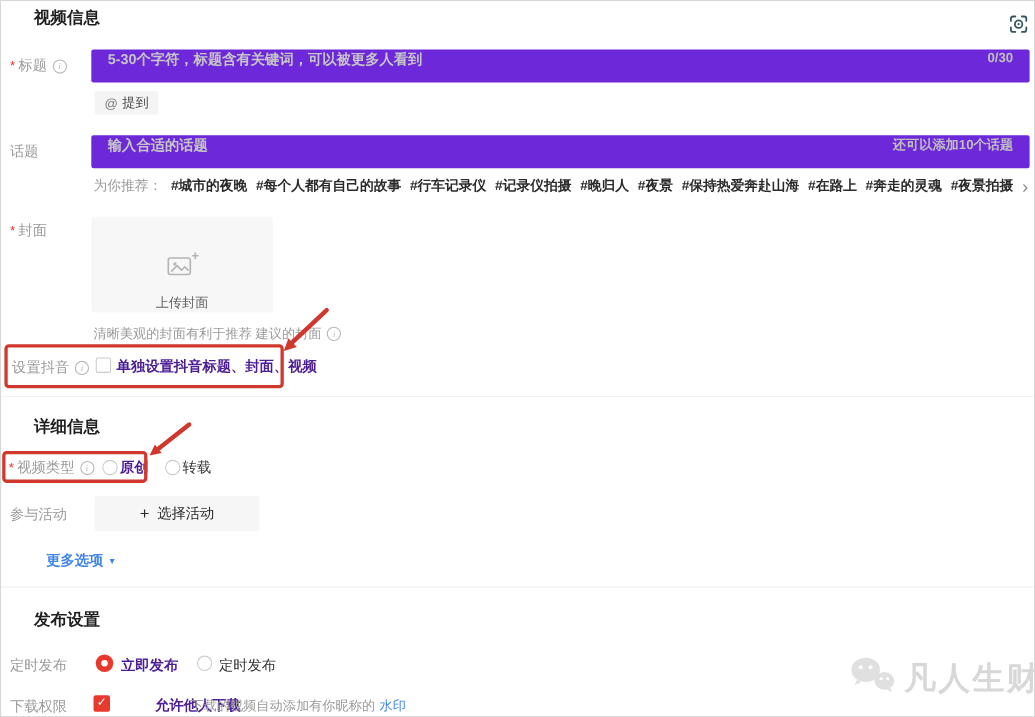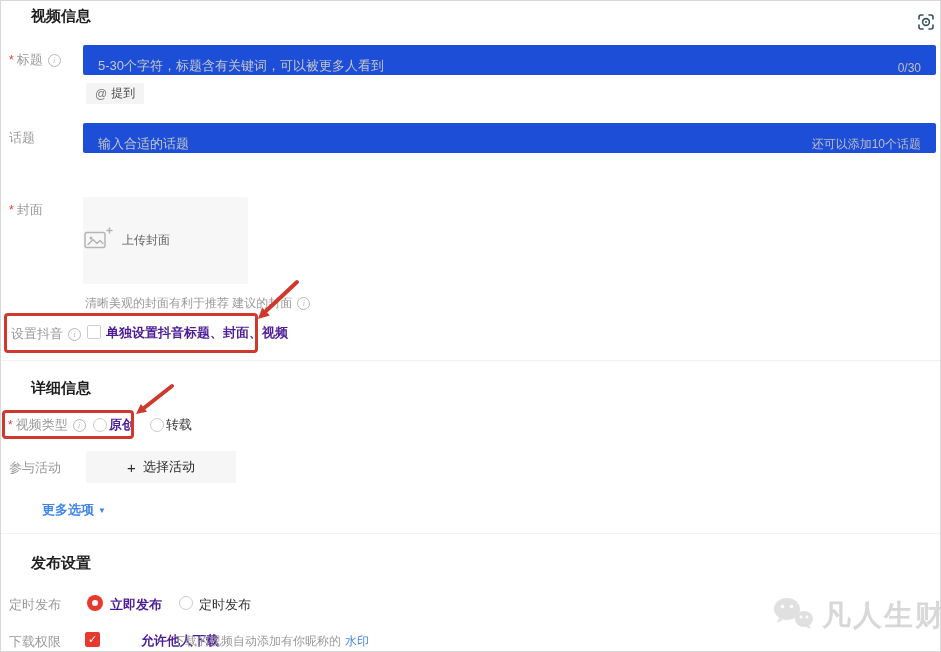--- a/index.html
+++ b/index.html
@@ -5,33 +5,33 @@
   * { margin:0; padding:0; box-sizing:border-box; }
   body { background:#fff; font-family:"Liberation Sans","DejaVu Sans",sans-serif; }
   .page { position:relative; width:941px; height:652px; background:#fff; border:1px solid #d8d8d8; overflow:hidden; }
 
   .sec-title { position:absolute; font-size:15px; font-weight:bold; color:#1f1f1f; white-space:nowrap; }
 
   .form-label { position:absolute; font-size:13px; color:#9a9a9a; white-space:nowrap; display:flex; align-items:center; }
   .req { color:#e8392f; font-size:12px; margin-right:3px; }
   .info-icon { display:inline-block; width:13px; height:13px; line-height:11px; border:1px solid #b8b8b8; border-radius:50%; font-size:8px; color:#b8b8b8; text-align:center; margin-left:5px; font-style:italic; font-family:"Liberation Serif",serif; }
 
-  .input-box { position:absolute; background:#1d4ed8; border-radius:2px; display:flex; align-items:flex-end; padding:0 15px; }
+  .input-box { position:absolute; background:#6d28d9; border-radius:2px; display:flex; align-items:flex-start; padding:0 15px;font-weight:bold; }
   .placeholder { color:#c6c6c6; font-size:13px; flex:1; white-space:nowrap; overflow:hidden; }
   .field-right { color:#bfbfbf; font-size:12px; white-space:nowrap; }
 
   .mention-btn { position:absolute; background:#f4f4f5; border-radius:2px; font-size:12px; color:#4a4a4a; height:21px; padding:0 9px; display:flex; align-items:center; gap:4px; }
   .at-glyph { font-size:12px; color:#7a7a7a; }
 
   .tags-row { position:absolute; left:84px; top:160px; width:850px; display:flex; align-items:center; justify-content:space-between; font-size:12.5px; white-space:nowrap; }
   .recommend { color:#9a9a9a; }
   .tag { color:#2b2b2b; font-weight:600; }
   .chev { color:#8a8a8a; font-size:17px; line-height:12px; }
 
-  .cover-box { position:absolute; left:82px; top:196px; width:165px; height:87px; background:#f7f7f7; border-radius:2px; display:flex; align-items:center; justify-content:flex-start; gap:9px; cursor:pointer; }
+  .cover-box { position:absolute; left:82px; top:196px; width:165px; height:87px; background:#f7f7f7; border-radius:2px; display:flex; flex-direction:column; align-items:center; justify-content:flex-end; gap:9px; cursor:pointer; }
   .cover-upload-label { font-size:12px; color:#5f5f5f; }
 
   .hint { position:absolute; font-size:12px; color:#9a9a9a; white-space:nowrap; display:flex; align-items:center; }
 
   .red-box { position:absolute; border:3px solid #d0382e; border-radius:4px; }
   .anno-arrow { position:absolute; }
 
   .checkbox { position:absolute; width:14px; height:14px; border:1px solid #ccc; border-radius:2px; background:#fff; cursor:pointer; }
   .checkbox.checked { border:none; background:#e8392f; color:#fff; font-size:11px; line-height:15px; text-align:center; font-weight:bold; width:15px; height:15px; }
 
@@ -90,20 +90,34 @@
   </div>
 
   <div class="form-label" style="left:8px; top:128px;">
     <span>话题</span>
   </div>
   <div class="input-box" style="left:82px; top:122px; width:853px; height:30px;">
     <span class="placeholder">输入合适的话题</span>
     <span class="field-right">还可以添加10个话题</span>
   </div>
 
+  <div class="tags-row">
+    <span class="recommend">为你推荐：</span>
+    <span class="tag">#城市的夜晚</span>
+    <span class="tag">#每个人都有自己的故事</span>
+    <span class="tag">#行车记录仪</span>
+    <span class="tag">#记录仪拍摄</span>
+    <span class="tag">#晚归人</span>
+    <span class="tag">#夜景</span>
+    <span class="tag">#保持热爱奔赴山海</span>
+    <span class="tag">#在路上</span>
+    <span class="tag">#奔走的灵魂</span>
+    <span class="tag">#夜景拍摄</span>
+    <span class="chev">›</span>
+  </div>
 
   <div class="form-label" style="left:8px; top:200px;">
     <span class="req">*</span>
     <span>封面</span>
   </div>
   <div class="cover-box">
     <span>
       <svg width="30" height="24" viewBox="0 0 30 24" fill="none" stroke="#b5b5b5" stroke-width="1.5" stroke-linecap="round" stroke-linejoin="round">
         <rect x="2" y="5.5" width="20" height="15" rx="2"></rect>
         <circle cx="8" cy="11" r="1.5" fill="#b5b5b5" stroke="none"></circle>

